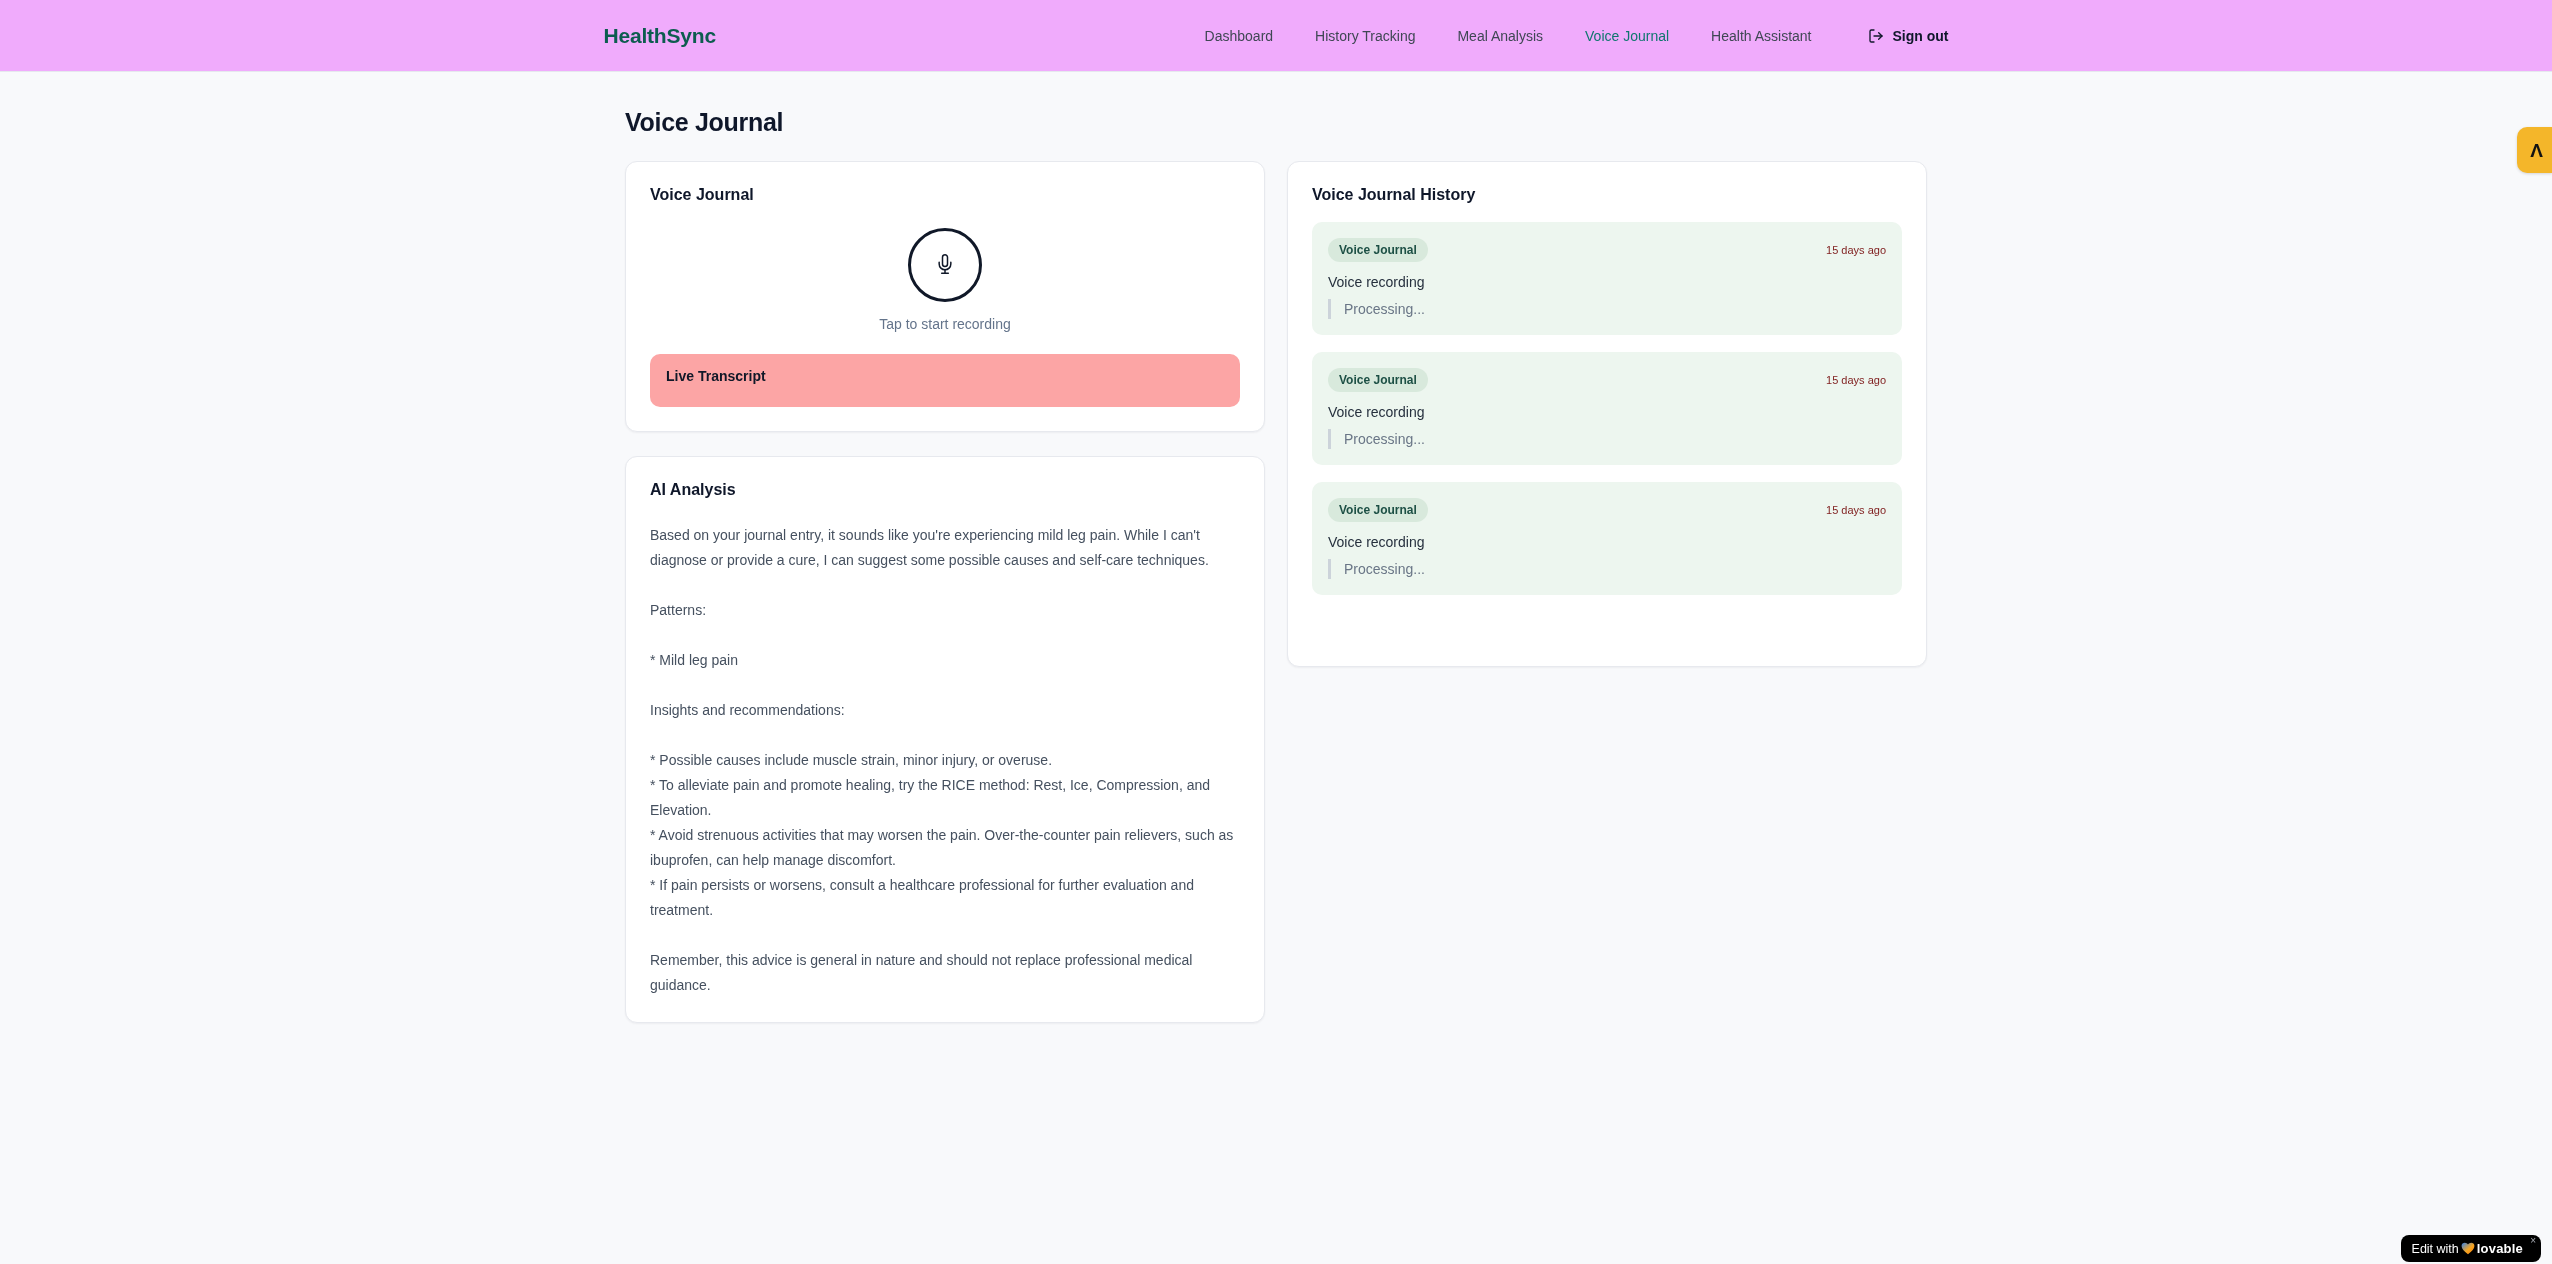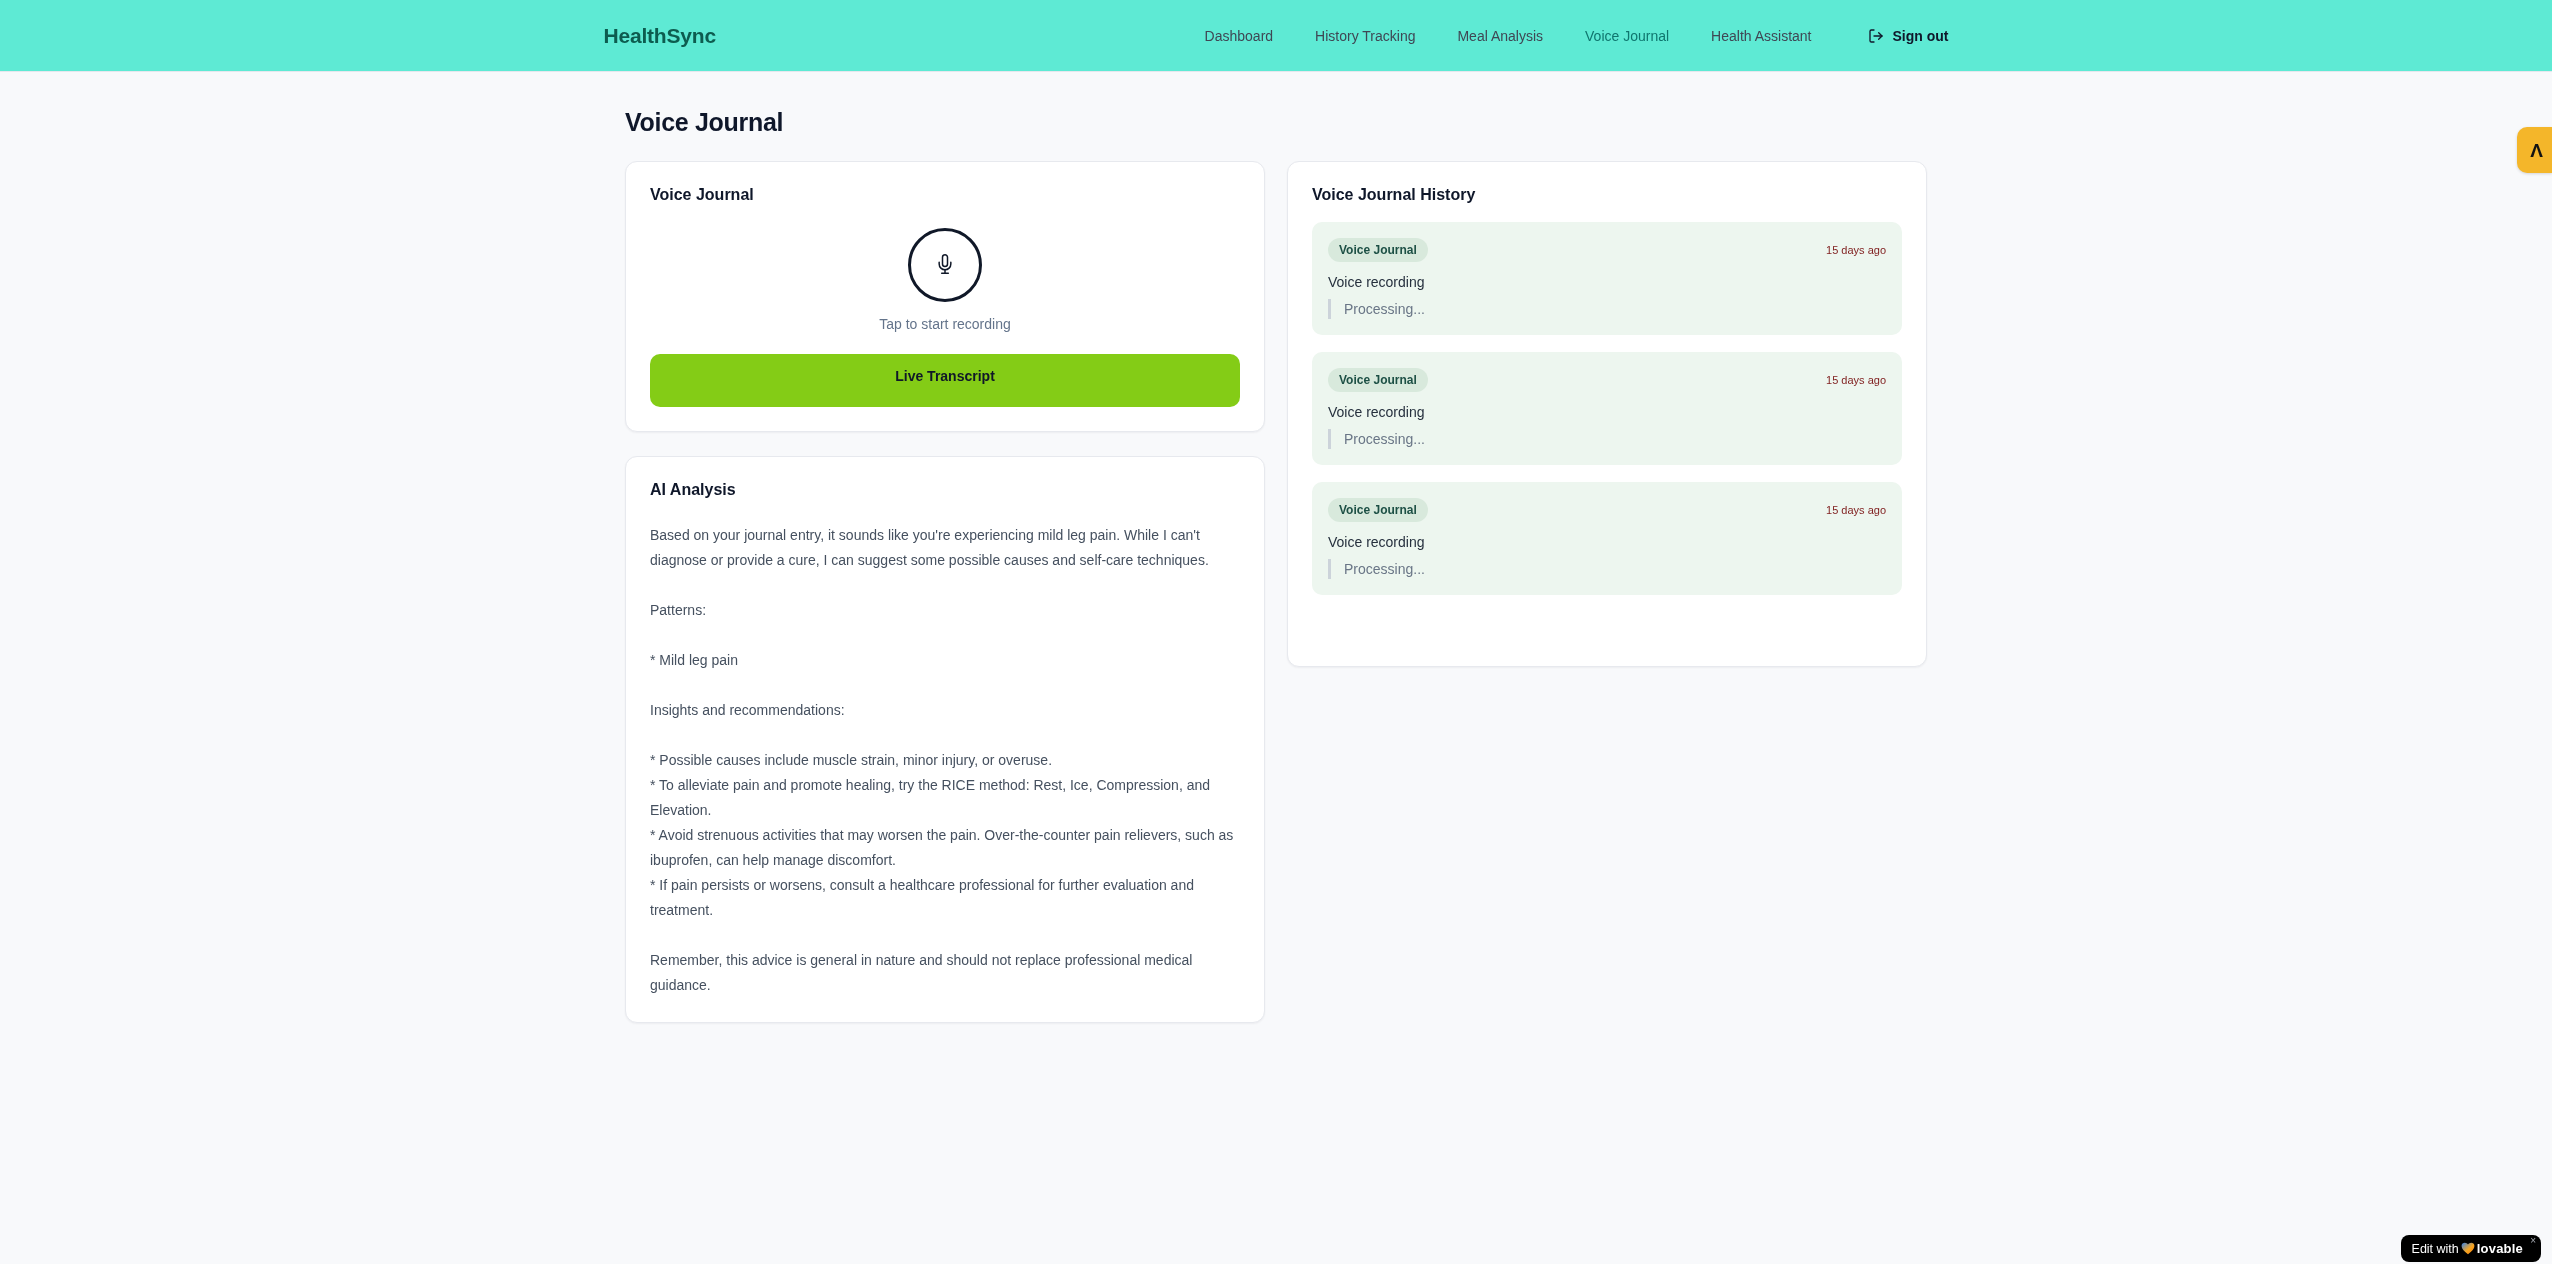--- a/index.html
+++ b/index.html
@@ -6,21 +6,21 @@
   html, body { width: 2552px; height: 1264px; overflow: hidden; }
   body {
     font-family: "Liberation Sans", "DejaVu Sans", sans-serif;
     background: #f8f9fb;
     color: #0f172a;
     position: relative;
   }
 
   
   header {
-    background: #5eead4;
+    background: #f0abfc;
     border-bottom: 1px solid #e6e8ee;
     height: 72px;
     display: flex;
     align-items: center;
   }
   .header-inner {
     width: 1345px;
     margin: 0 auto;
     display: flex;
     align-items: center;
@@ -97,24 +97,24 @@
     justify-content: center;
     cursor: pointer;
     margin-top: 10px;
   }
   .tap-hint {
     font-size: 14px;
     color: #64748b;
     margin: 14px 0 22px;
   }
   .transcript {
-    background: #84cc16;
+    background: #fca5a5;
     border-radius: 10px;
     padding: 14px 16px 16px;
-    text-align: center;
+    text-align: left;
   }
   .t-title {
     font-size: 14px;
     font-weight: 700;
     color: #101828;
     margin-bottom: 7px;
   }
   .t-body {
     font-size: 14px;
     color: #4a5565;

